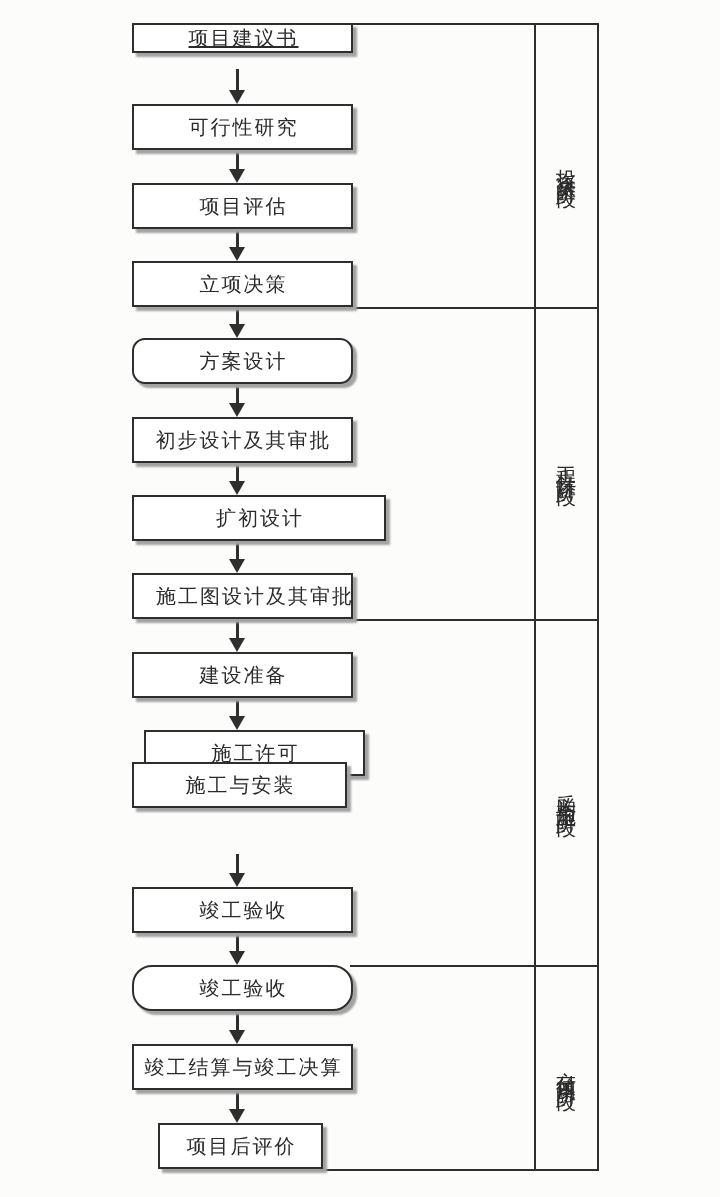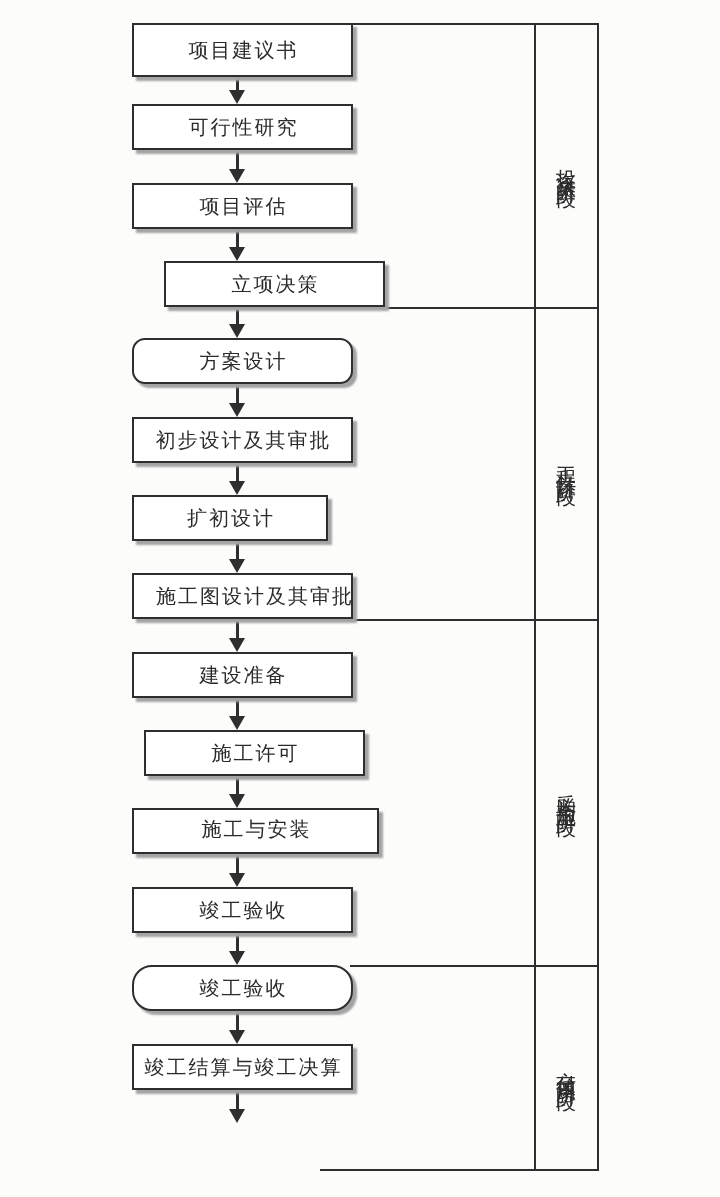--- a/index.html
+++ b/index.html
@@ -136,62 +136,65 @@
     </div>
   <div class="arrow" style="top:1011px;height:33px;">
       <div class="arrow-stem"></div>
       <div class="arrow-head"></div>
     </div>
   <div class="arrow" style="top:1090px;height:33px;">
       <div class="arrow-stem"></div>
       <div class="arrow-head"></div>
     </div>
 
-  <div class="box" style="left:132px;top:23px;width:221px;height:54px;">
+  <div class="box" style="left:132px;top:23px;width:221px;height:30px;text-decoration:underline;">
       <span class="box-label">项目建议书</span>
     </div>
   <div class="box" style="left:132px;top:104px;width:221px;height:46px;">
       <span class="box-label">可行性研究</span>
     </div>
   <div class="box" style="left:132px;top:183px;width:221px;height:46px;">
       <span class="box-label">项目评估</span>
     </div>
-  <div class="box" style="left:132px;top:261px;width:221px;height:46px;margin-left:32px;">
+  <div class="box" style="left:132px;top:261px;width:221px;height:46px;">
       <span class="box-label">立项决策</span>
     </div>
   <div class="box" style="left:132px;top:338px;width:221px;height:46px;border-radius:13px;">
       <span class="box-label">方案设计</span>
     </div>
   <div class="box" style="left:132px;top:417px;width:221px;height:46px;">
       <span class="box-label">初步设计及其审批</span>
     </div>
-  <div class="box" style="left:132px;top:495px;width:196px;height:46px;">
+  <div class="box" style="left:132px;top:495px;width:254px;height:46px;">
       <span class="box-label">扩初设计</span>
     </div>
   <div class="box" style="left:132px;top:573px;width:221px;height:46px;padding-left:23px;">
       <span class="box-label">施工图设计及其审批</span>
     </div>
   <div class="box" style="left:132px;top:652px;width:221px;height:46px;">
       <span class="box-label">建设准备</span>
     </div>
   <div class="box" style="left:144px;top:730px;width:221px;height:46px;">
       <span class="box-label">施工许可</span>
     </div>
-  <div class="box" style="left:132px;top:808px;width:247px;height:46px;font-family:Liberation Mono, monospace;">
+  <div class="box" style="left:132px;top:762px;width:215px;height:46px;">
       <span class="box-label">施工与安装</span>
     </div>
   <div class="box" style="left:132px;top:887px;width:221px;height:46px;">
       <span class="box-label">竣工验收</span>
     </div>
   <div class="box" style="left:132px;top:965px;width:221px;height:46px;border-radius:20px;">
       <span class="box-label">竣工验收</span>
     </div>
   <div class="box" style="left:132px;top:1044px;width:221px;height:46px;">
       <span class="box-label">竣工结算与竣工决算</span>
     </div>
+  <div class="box" style="left:158px;top:1123px;width:165px;height:46px;">
+      <span class="box-label">项目后评价</span>
+    </div>
 
   <div class="phase" style="top:23px;height:284px;">
       <span class="phase-label">投资决策阶段</span>
     </div>
   <div class="phase" style="top:307px;height:312px;">
       <span class="phase-label">工程设计阶段</span>
     </div>
   <div class="phase" style="top:619px;height:346px;">
       <span class="phase-label">采购与施工阶段</span>
     </div>

